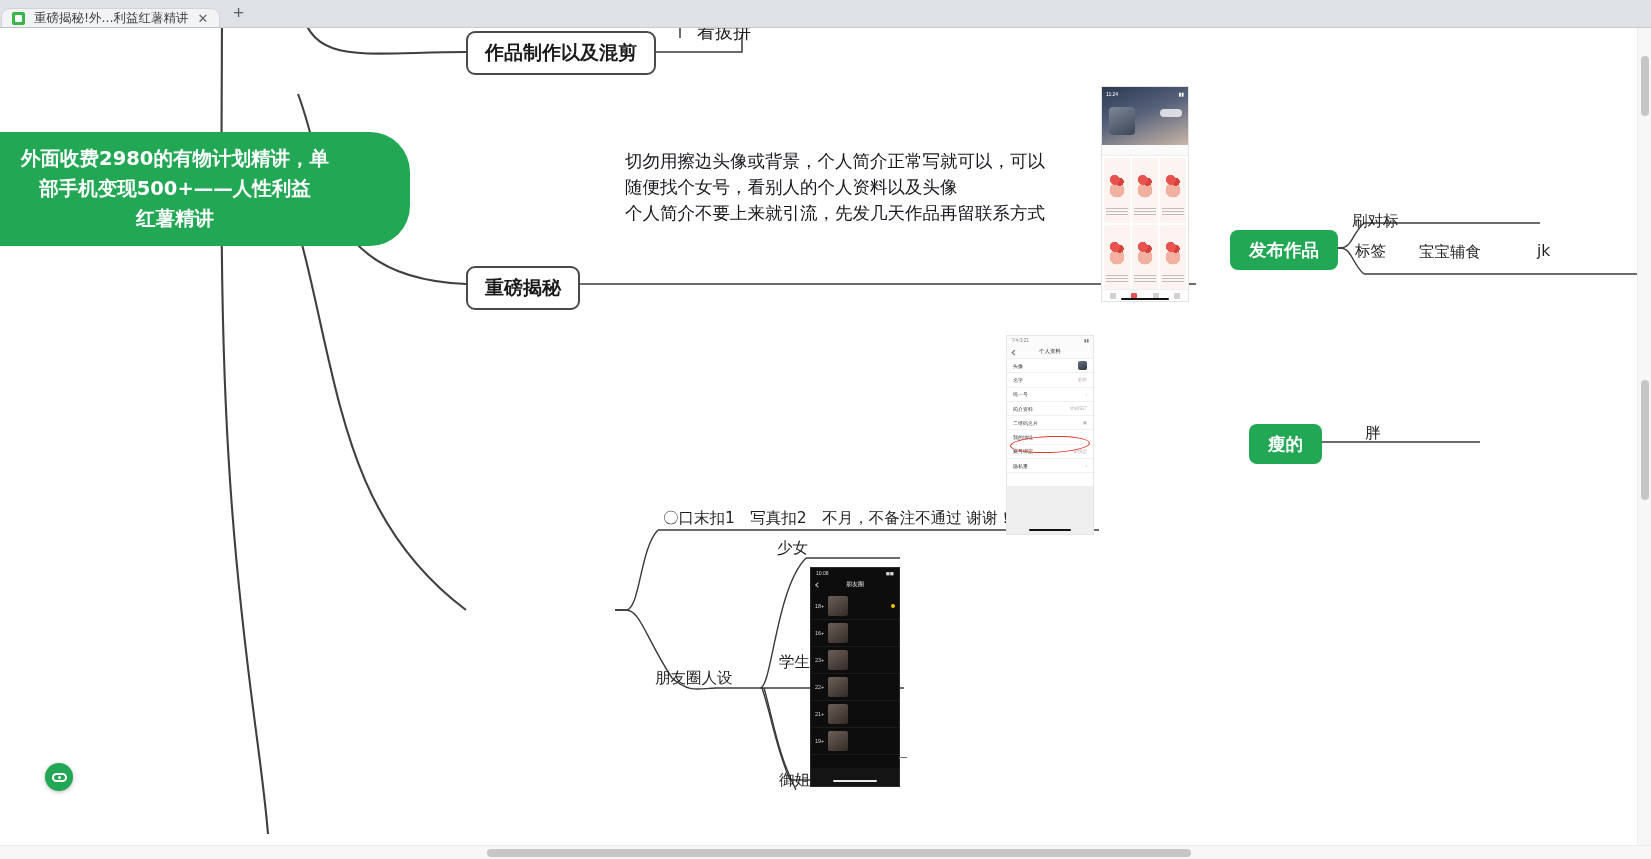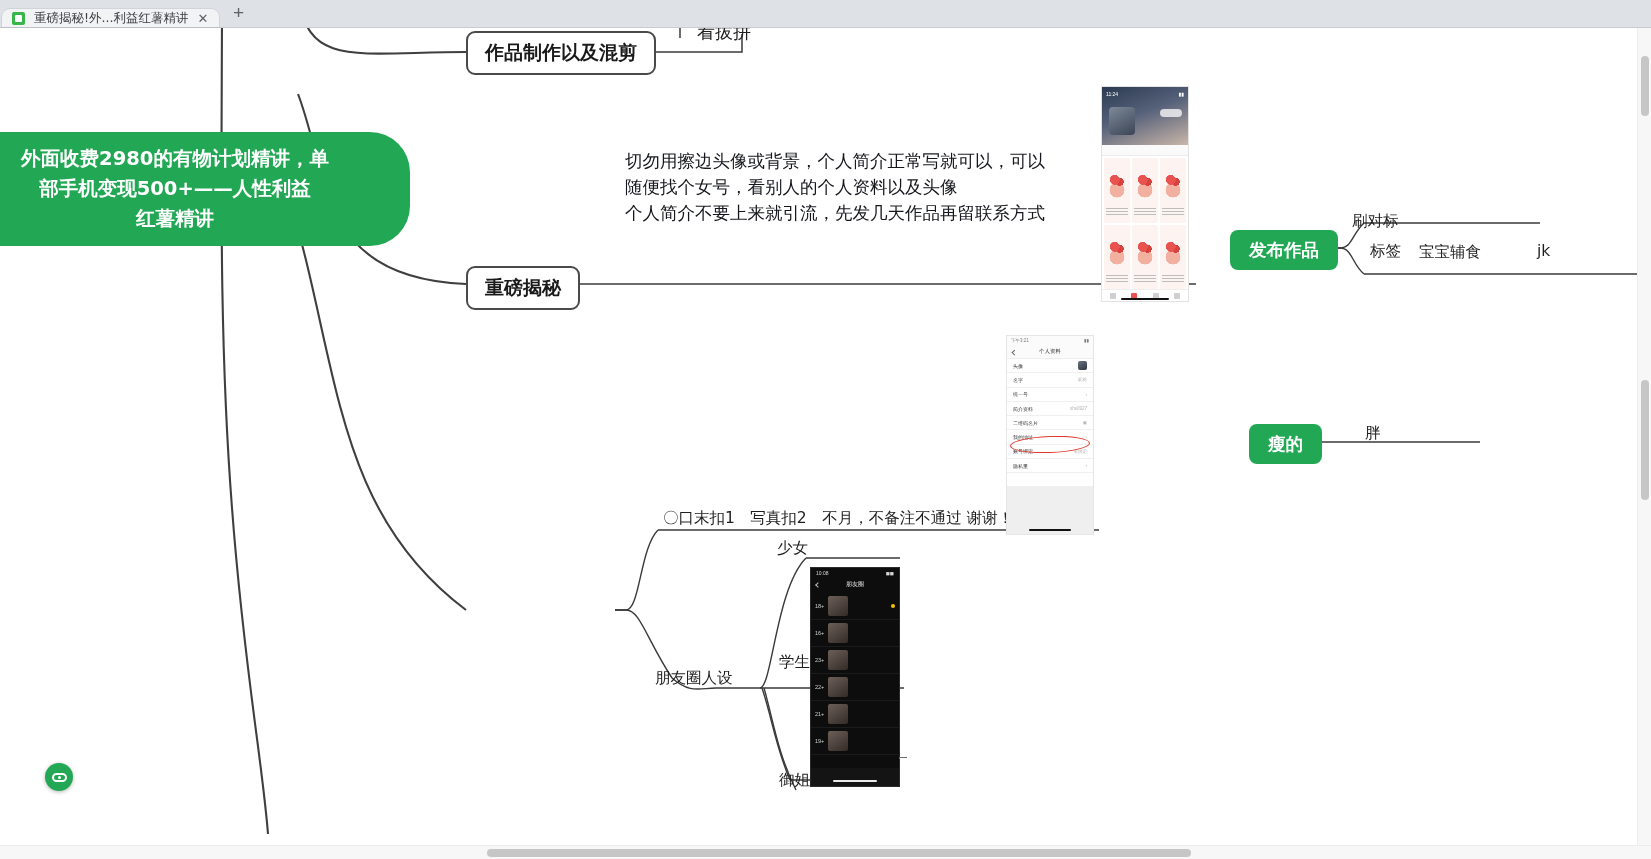--- a/index.html
+++ b/index.html
@@ -400,21 +400,21 @@
   <div class="node node-paragraph" style="left:625px; top:120px; width:470px;">切勿用擦边头像或背景，个人简介正常写就可以，可以
 随便找个女号，看别人的个人资料以及头像
 个人简介不要上来就引流，先发几天作品再留联系方式</div>
 
   <div class="node node-note" style="left:663px; top:480px;">〇口末扣1　写真扣2　不月，不备注不通过 谢谢！</div>
 
   <div class="node node-green" style="left:1212px; top:202px;margin-left:18px;">发布作品</div>
 
   <div class="node node-plain" style="left:1352px; top:183px;">刷对标</div>
 
-  <div class="node node-plain" style="left:1355px; top:213px;margin-left:15px;">标签</div>
+  <div class="node node-plain" style="left:1355px; top:213px;">标签</div>
 
   <div class="node node-plain" style="left:1419px; top:214px;font-family:Liberation Serif, serif;">宝宝辅食</div>
 
   <div class="node node-plain" style="left:1537px; top:214px;text-align:right;">jk</div>
 
   <div class="node node-green" style="left:1249px; top:396px;">瘦的</div>
 
   <div class="node node-plain" style="left:1365px; top:395px;">胖</div>
 
   <div class="node node-plain" style="left:655px; top:640px;">朋友圈人设</div>

